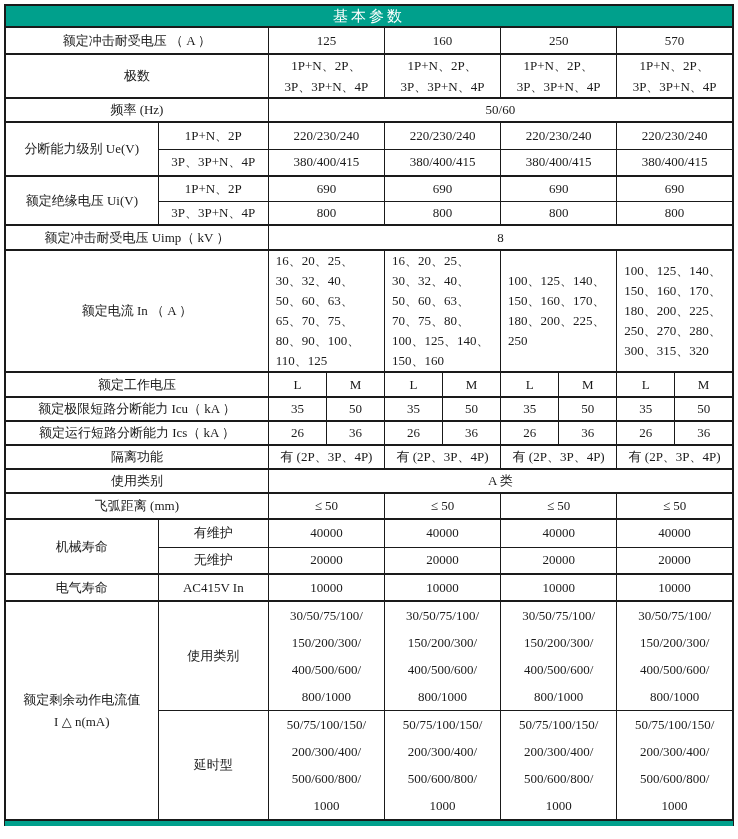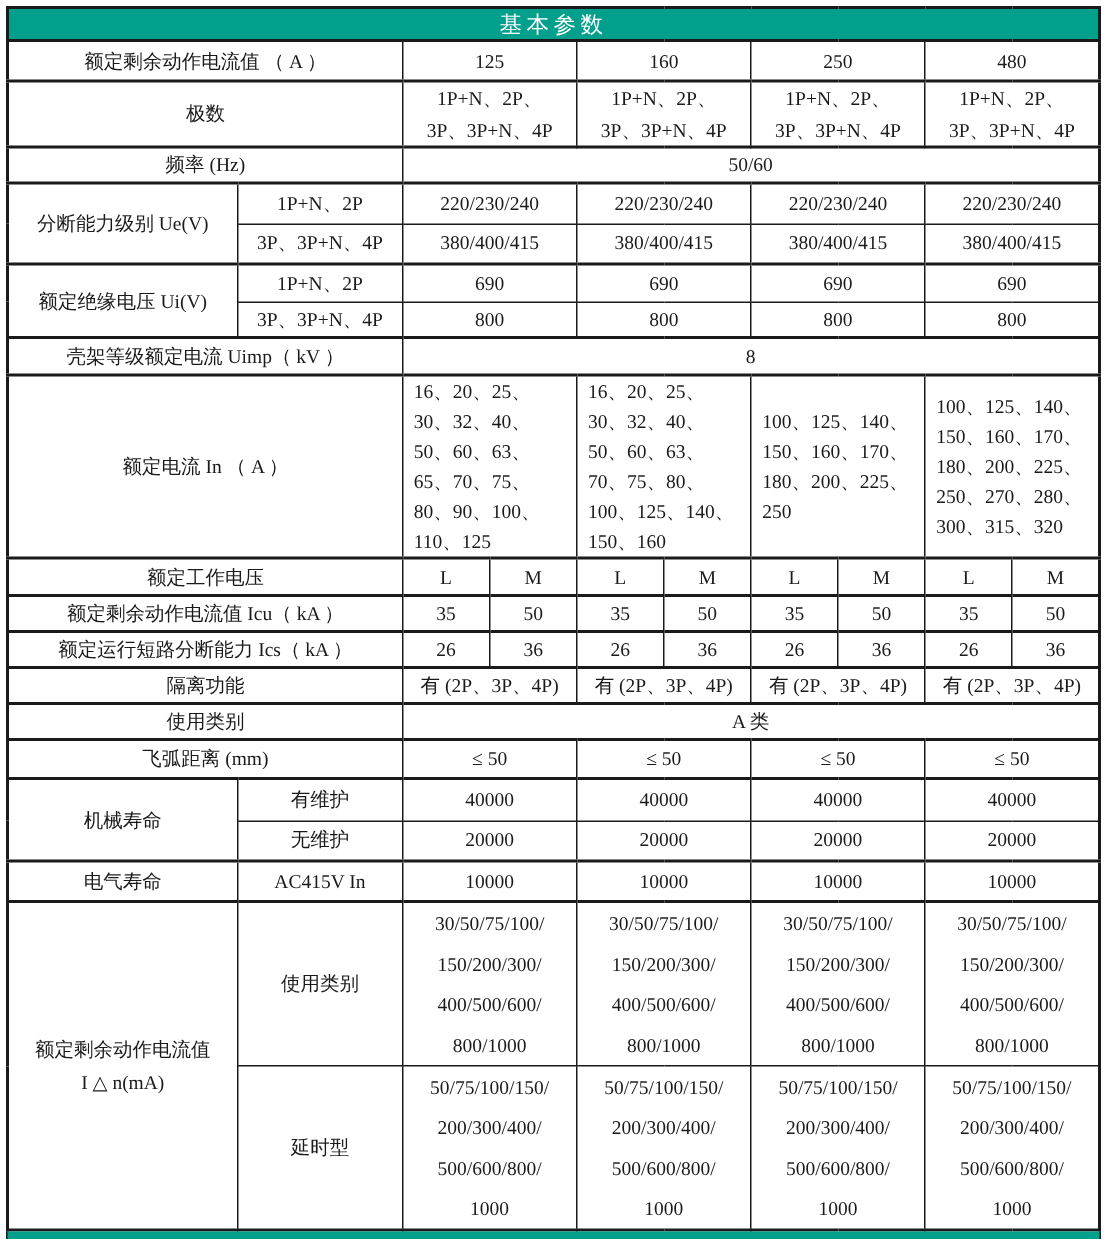--- a/index.html
+++ b/index.html
@@ -71,25 +71,25 @@
         <col class="c-half">
         <col class="c-half">
   </colgroup>
 
   <tbody>
         <tr class="hdr h22">
     <td colspan="10">基本参数</td>
   </tr>
 
   <tr class="grp h27">
-    <td colspan="2">额定剩余动作电流值 （ A ）</td>
+    <td colspan="2">额定冲击耐受电压 （ A ）</td>
     <td colspan="2">125</td>
     <td colspan="2">160</td>
     <td colspan="2">250</td>
-    <td colspan="2">480</td>
+    <td colspan="2">570</td>
   </tr>
 
   <tr class="grp h43">
     <td colspan="2">极数</td>
     <td colspan="2" class="pre poles">1P+N、2P、
 3P、3P+N、4P</td>
     <td colspan="2" class="pre poles">1P+N、2P、
 3P、3P+N、4P</td>
     <td colspan="2" class="pre poles">1P+N、2P、
 3P、3P+N、4P</td>
@@ -128,21 +128,21 @@
   </tr>
   <tr class="h24">
     <td>3P、3P+N、4P</td>
     <td colspan="2">800</td>
     <td colspan="2">800</td>
     <td colspan="2">800</td>
     <td colspan="2">800</td>
   </tr>
 
   <tr class="grp h25">
-    <td colspan="2">壳架等级额定电流 Uimp（ kV ）</td>
+    <td colspan="2">额定冲击耐受电压 Uimp（ kV ）</td>
     <td colspan="8">8</td>
   </tr>
 
   <tr class="grp h120">
     <td colspan="2">额定电流 In （ A ）</td>
     <td colspan="2" class="pre in-cell">16、20、25、
 30、32、40、
 50、60、63、
 65、70、75、
 80、90、100、
@@ -170,21 +170,21 @@
     <td>M</td>
     <td>L</td>
     <td>M</td>
     <td>L</td>
     <td>M</td>
     <td>L</td>
     <td>M</td>
   </tr>
 
   <tr class="grp h24">
-    <td colspan="2">额定剩余动作电流值 Icu（ kA ）</td>
+    <td colspan="2">额定极限短路分断能力 Icu（ kA ）</td>
     <td>35</td>
     <td>50</td>
     <td>35</td>
     <td>50</td>
     <td>35</td>
     <td>50</td>
     <td>35</td>
     <td>50</td>
   </tr>
 

